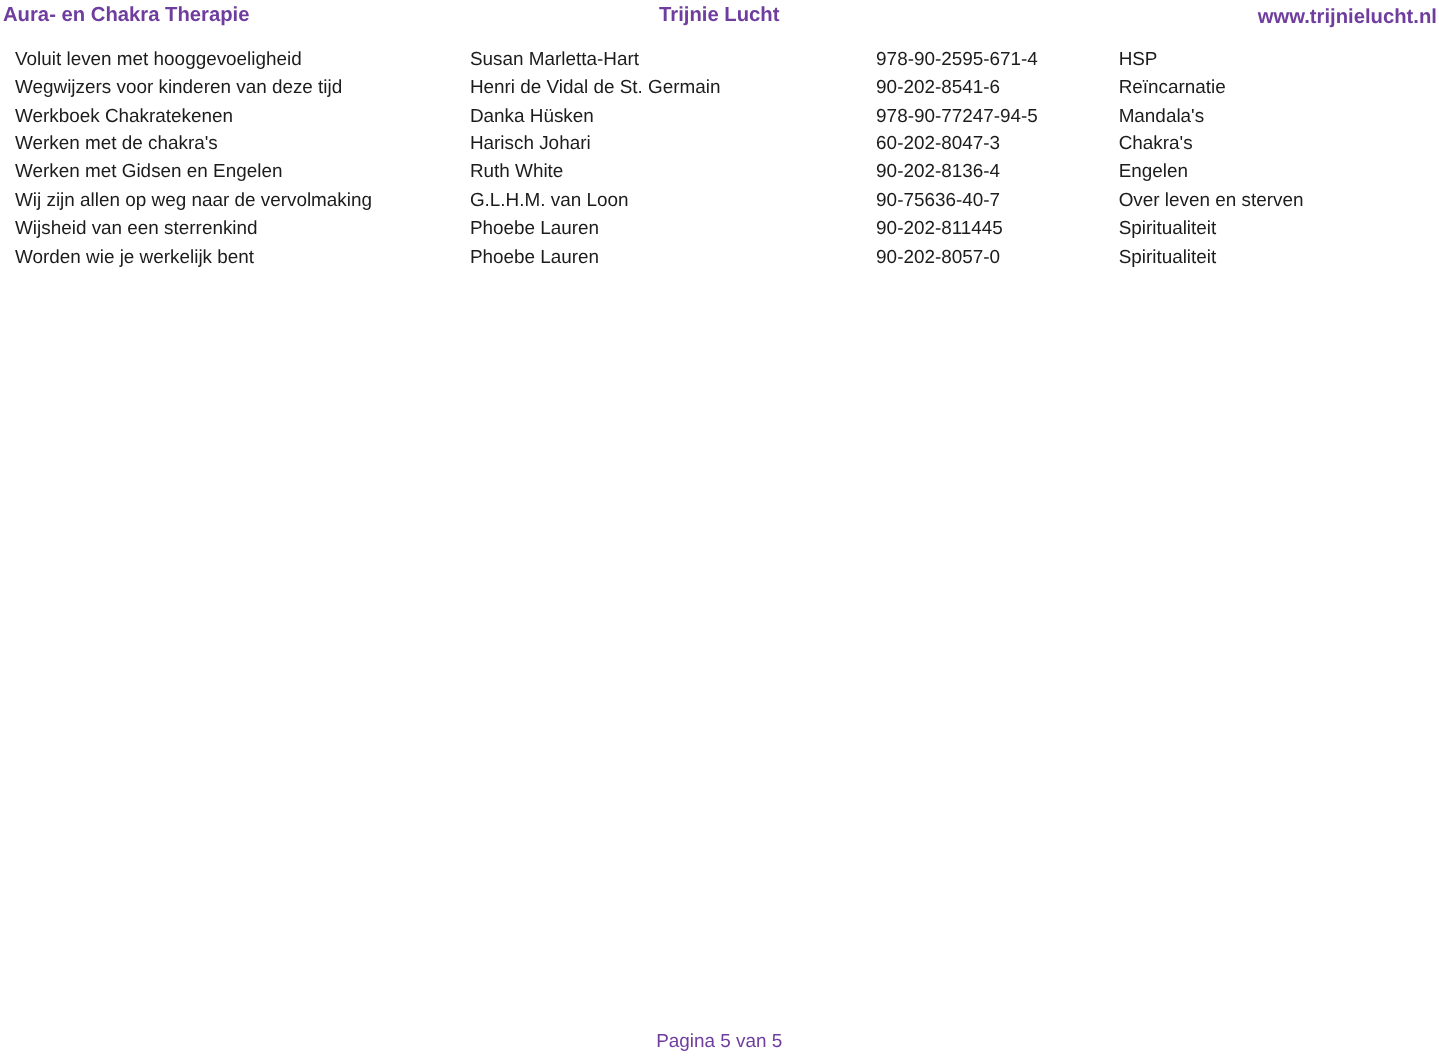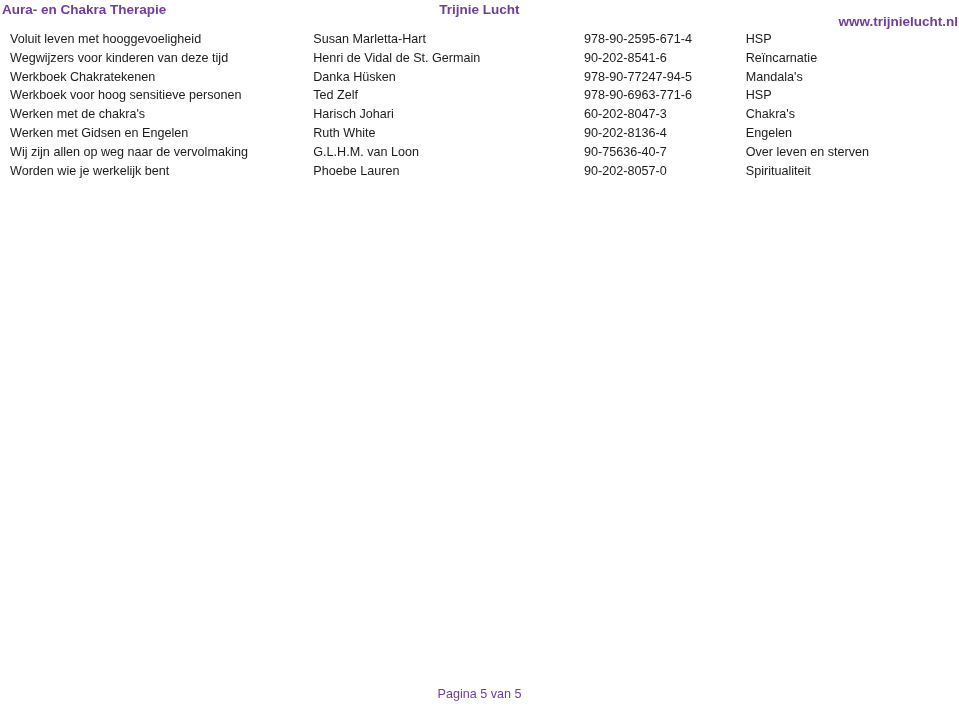--- a/index.html
+++ b/index.html
@@ -42,21 +42,21 @@
     position: absolute;
     left: 0;
     top: 2px;
     width: 959px;
     text-align: center;
     white-space: nowrap;
   }
   .hdr-right {
     position: absolute;
     right: 1px;
-    top: 14px;
+    top: 3px;
     white-space: nowrap;
   }
 
   
   .book-table {
     position: absolute;
     top: 30px;
     left: 0px;
     width: 959px;
     border-collapse: collapse;
@@ -113,44 +113,44 @@
       <td class="col-isbn">90-202-8541-6</td>
       <td class="col-category">Reïncarnatie</td>
     </tr>
     <tr>
       <td class="col-title">Werkboek Chakratekenen</td>
       <td class="col-author">Danka Hüsken</td>
       <td class="col-isbn">978-90-77247-94-5</td>
       <td class="col-category">Mandala's</td>
     </tr>
     <tr>
-      <td class="col-title">Werkboek voor hoog sensitieve personen</td>
-      <td class="col-author">Ted Zelf</td>
-      <td class="col-isbn">978-90-6963-771-6</td>
-      <td class="col-category">HSP</td>
-    </tr>
-    <tr>
       <td class="col-title">Werken met de chakra's</td>
       <td class="col-author">Harisch Johari</td>
       <td class="col-isbn">60-202-8047-3</td>
       <td class="col-category">Chakra's</td>
     </tr>
     <tr>
       <td class="col-title">Werken met Gidsen en Engelen</td>
       <td class="col-author">Ruth White</td>
       <td class="col-isbn">90-202-8136-4</td>
       <td class="col-category">Engelen</td>
     </tr>
     <tr>
       <td class="col-title">Wij zijn allen op weg naar de vervolmaking</td>
       <td class="col-author">G.L.H.M. van Loon</td>
       <td class="col-isbn">90-75636-40-7</td>
       <td class="col-category">Over leven en sterven</td>
     </tr>
     <tr>
+      <td class="col-title">Wijsheid van een sterrenkind</td>
+      <td class="col-author">Phoebe Lauren</td>
+      <td class="col-isbn">90-202-811445</td>
+      <td class="col-category">Spiritualiteit</td>
+    </tr>
+    <tr>
       <td class="col-title">Worden wie je werkelijk bent</td>
       <td class="col-author">Phoebe Lauren</td>
       <td class="col-isbn">90-202-8057-0</td>
       <td class="col-category">Spiritualiteit</td>
     </tr>
   </tbody>
 </table>
 
 <div class="page-footer">Pagina 5 van 5</div>
 

